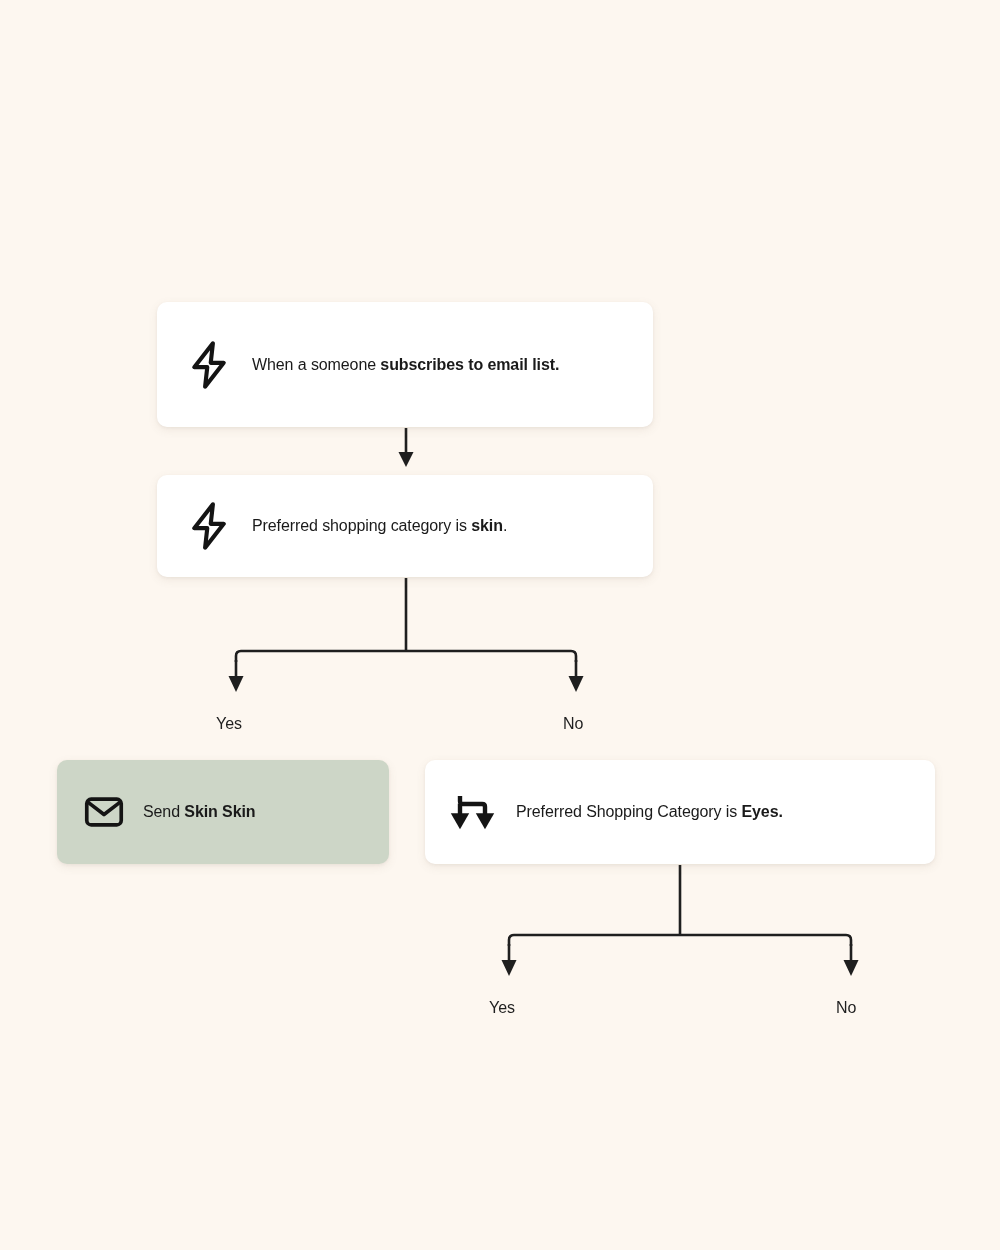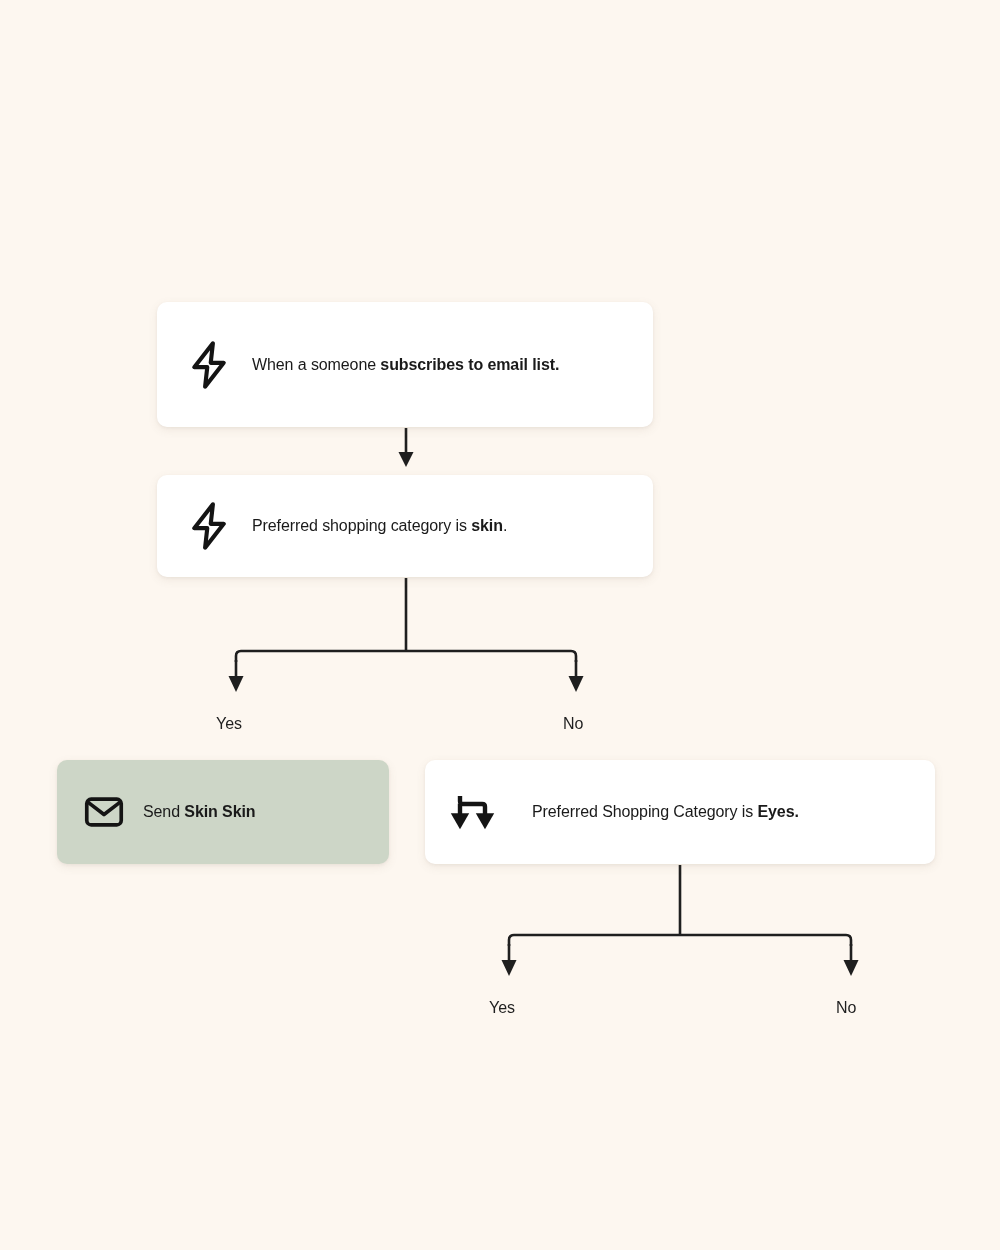--- a/index.html
+++ b/index.html
@@ -83,21 +83,21 @@
   #node-send-email .node-icon { width: 44px; height: 44px; }
   #node-send-email .node-label { margin-left: 17px; white-space: nowrap; }
 
   
   #node-cond-eyes {
     left: 425px; top: 760px;
     width: 510px; height: 104px;
     padding-left: 22px;
   }
   #node-cond-eyes .node-icon { width: 52px; height: 48px; }
-  #node-cond-eyes .node-label { margin-left: 33px; white-space: nowrap; }
+  #node-cond-eyes .node-label { margin-left: 17px; white-space: nowrap; }
 
   
   .conn {
     position: absolute;
     left: 0; top: 0;
     width: 1000px; height: 1250px;
     pointer-events: none;
   }
   .conn path, .conn line {
     fill: none;

